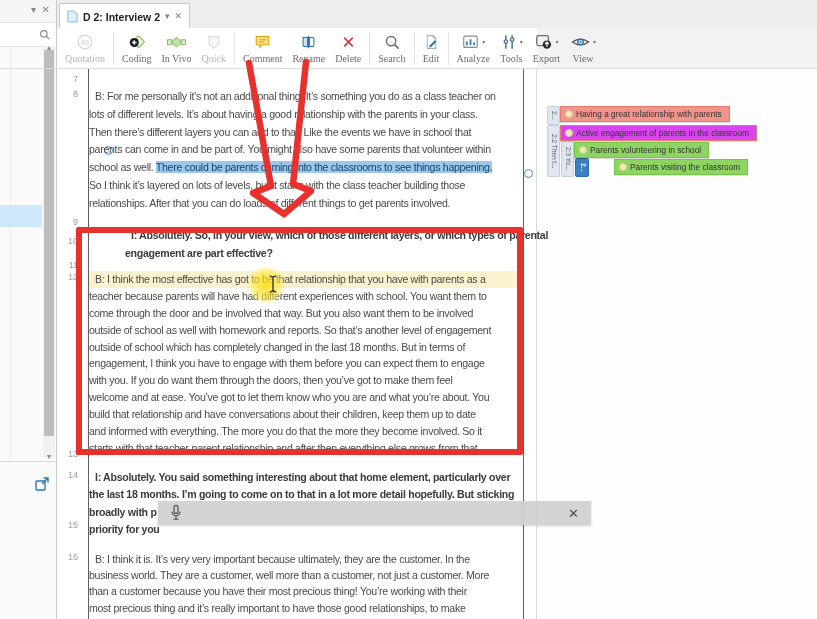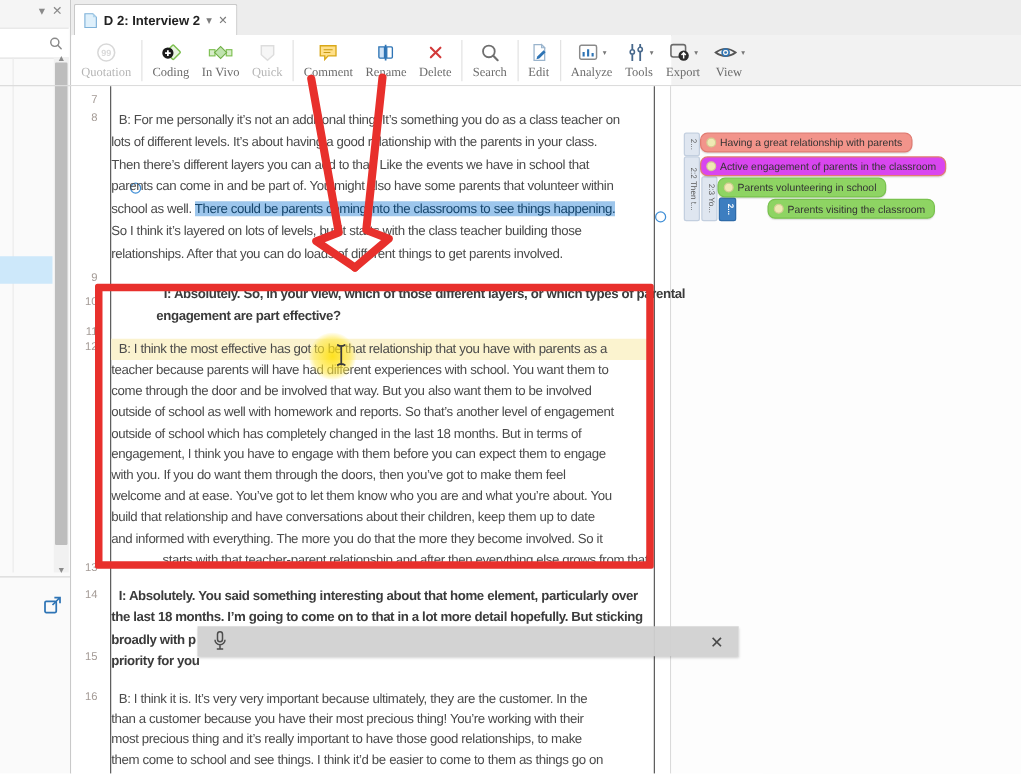--- a/index.html
+++ b/index.html
@@ -54,21 +54,21 @@
   .tline.hl{background:#fbf3cf;}
   .sel{background:#9dc6ec;color:#16456b;}
   .sel-handle{position:absolute;width:7px;height:7px;border:1.5px solid #3e8ed6;border-radius:50%;
               background:rgba(255,255,255,.15);}
   
   #stripes-panel{position:absolute;left:537px;top:69px;width:280px;height:550px;background:#fdfdfd;}
   .stripe-tab{position:absolute;border-radius:2px;background:#dfe6f0;border:1px solid #c3cfdf;
               color:#5a5a5a;font-size:6.5px;writing-mode:vertical-rl;text-align:center;
               overflow:hidden;cursor:pointer;line-height:9px;}
   .stripe-tab.active{background:#3d7ec0;border-color:#2e6aa8;color:#fff;font-weight:bold;}
-  .code-bar{position:absolute;height:14px;border-radius:6px;display:flex;align-items:center;
+  .code-bar{position:absolute;height:14px;border-radius:0;display:flex;align-items:center;
             gap:3px;padding:0 7px 0 4px;font-size:8.3px;color:#333;white-space:nowrap;cursor:pointer;
             box-shadow:0 1px 1px rgba(0,0,0,.12);}
   .code-dot{width:6px;height:6px;border-radius:50%;background:#efe9b4;border:1px solid #d4cd93;}
   
   #red-rect{position:absolute;left:76px;top:227px;width:447px;height:228px;border:6px solid #e8302c;
             border-radius:2px;box-sizing:border-box;pointer-events:none;z-index:30;}
   #red-arrow{position:absolute;left:0;top:0;pointer-events:none;z-index:30;}
   #cursor-glow{position:absolute;left:247px;top:266px;width:38px;height:38px;border-radius:50%;z-index:25;
     background:radial-gradient(circle,rgba(255,222,0,.85) 0%,rgba(255,232,70,.55) 55%,rgba(255,240,120,0) 72%);}
   #ibeam{position:absolute;left:268px;top:274px;z-index:26;}
@@ -313,34 +313,35 @@
       <div class="tline first hl" style="height: 16.9px;">B: I think the most effective has got to be that relationship that you have with parents as a</div>
       <div class="tline" style="height: 16.9px;">teacher because parents will have had different experiences with school. You want them to</div>
       <div class="tline" style="height: 16.9px;">come through the door and be involved that way. But you also want them to be involved</div>
       <div class="tline" style="height: 16.9px;">outside of school as well with homework and reports. So that’s another level of engagement</div>
       <div class="tline" style="height: 16.9px;">outside of school which has completely changed in the last 18 months. But in terms of</div>
       <div class="tline" style="height: 16.9px;">engagement, I think you have to engage with them before you can expect them to engage</div>
       <div class="tline" style="height: 16.9px;">with you. If you do want them through the doors, then you’ve got to make them feel</div>
       <div class="tline" style="height: 16.9px;">welcome and at ease. You’ve got to let them know who you are and what you’re about. You</div>
       <div class="tline" style="height: 16.9px;">build that relationship and have conversations about their children, keep them up to date</div>
       <div class="tline" style="height: 16.9px;">and informed with everything. The more you do that the more they become involved. So it</div>
-      <div class="tline" style="height: 16.9px; text-align: right;">starts with that teacher-parent relationship and after then everything else grows from that.</div>
+      <div class="tline" style="height: 16.9px;">starts with that teacher-parent relationship and after then everything else grows from that.</div>
     </div>
     <div class="para-number" style="top: 449px;">13</div>
     <div class="para-number" style="top: 470px;">14</div>
     <div class="paragraph bold" style="top: 469px; line-height: 17.4px;">
       <div class="tline first" style="height: 17.4px;">I: Absolutely. You said something interesting about that home element, particularly over</div>
       <div class="tline" style="height: 17.4px;">the last 18 months. I’m going to come on to that in a lot more detail hopefully. But sticking</div>
       <div class="tline" style="height: 17.4px;">broadly with p</div>
       <div class="tline" style="height: 17.4px;">priority for you</div>
     </div>
     <div class="para-number" style="top: 520px;">15</div>
     <div class="para-number" style="top: 552px;">16</div>
     <div class="paragraph" style="top: 551px; line-height: 16.2px;">
       <div class="tline first" style="height: 16.2px;">B: I think it is. It’s very very important because ultimately, they are the customer. In the</div>
+      <div class="tline" style="height: 16.2px;">business world. They are a customer, well more than a customer, not just a customer. More</div>
       <div class="tline" style="height: 16.2px;">than a customer because you have their most precious thing! You’re working with their</div>
       <div class="tline" style="height: 16.2px;">most precious thing and it’s really important to have those good relationships, to make</div>
       <div class="tline" style="height: 16.2px;">them come to school and see things. I think it’d be easier to come to them as things go on</div>
     </div>
     <div class="stripe-tab" style="left: 547px; top: 106px; width: 11px; height: 17px;">2...</div>
     <div class="stripe-tab" style="left: 547px; top: 125px; width: 11px; height: 50px;">2:2 Then t...</div>
     <div class="stripe-tab" style="left: 561px; top: 141px; width: 11px; height: 34px;">2:3 Yo...</div>
     <div class="stripe-tab active" style="left: 575px; top: 158px; width: 12px; height: 17px;">2...</div>
     <div class="code-bar" style="left: 560px; top: 106px; background: rgb(242, 148, 139); border: 1px solid rgb(224, 123, 114);">
       <span class="code-dot"></span>

